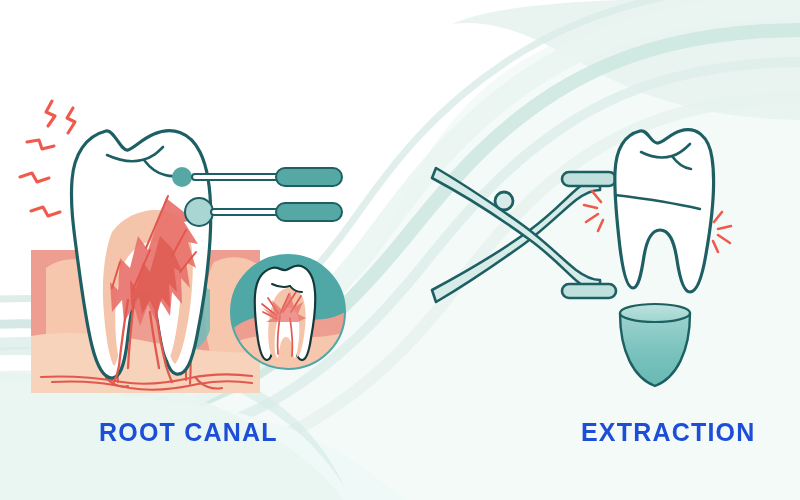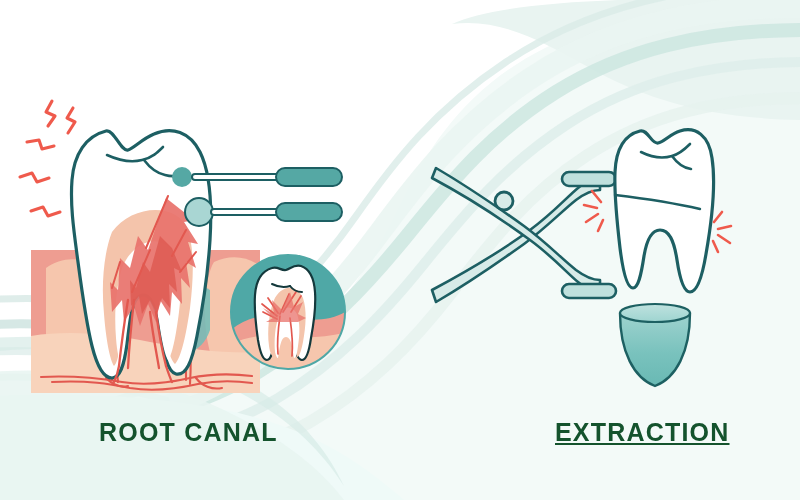--- a/index.html
+++ b/index.html
@@ -24,31 +24,30 @@
     width: 800px;
     height: 500px;
     display: block;
   }
   .caption {
     position: absolute;
     font-family: "Liberation Sans", sans-serif;
     font-weight: bold;
     font-size: 25px;
     letter-spacing: 1.2px;
-    color: #14532d;
+    color: #1d4ed8;
     white-space: nowrap;
   }
   #caption-root-canal {
     left: 99px;
     top: 418px;
   }
   #caption-extraction {
-    left: 555px;
+    left: 581px;
     top: 418px;
-    text-decoration: underline;
   }
 </style>
 </head>
 <body>
 
 <div id="illustration-root">
 
   <svg id="scene" viewBox="0 0 800 500" xmlns="http://www.w3.org/2000/svg">
 
     <defs>

